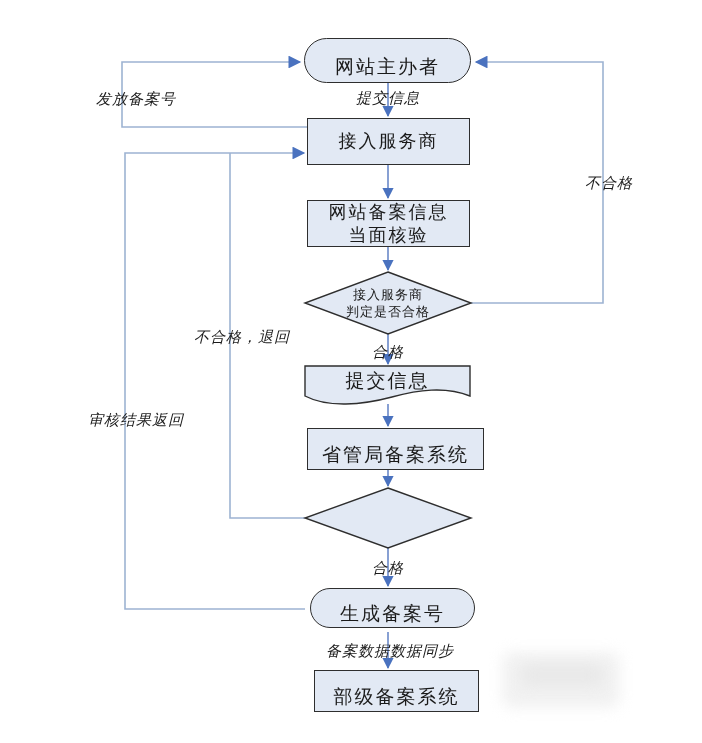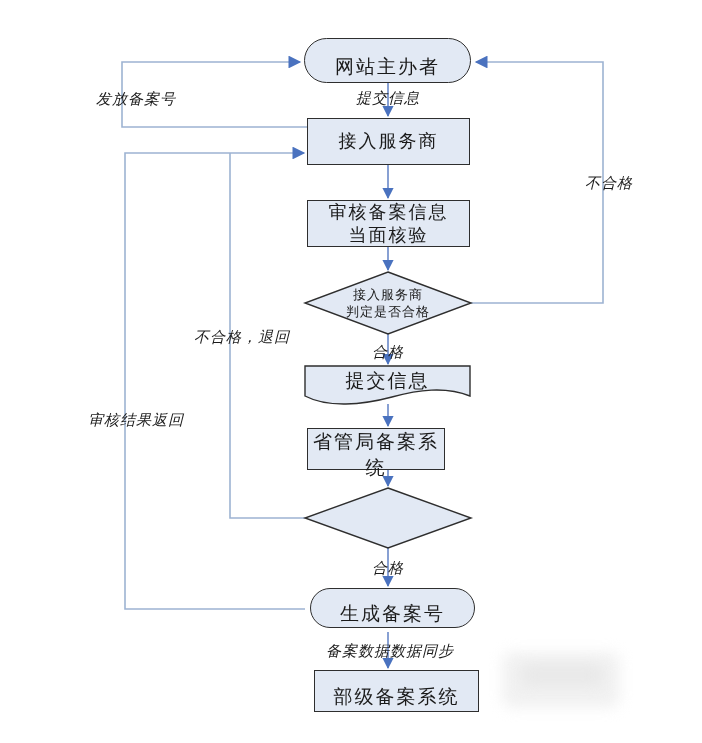--- a/index.html
+++ b/index.html
@@ -69,35 +69,35 @@
   </div>
 
   <div class="node" style="left:307px;top:118px;width:163px;height:47px">
     <div>
       <span class="two">接入服务商</span>
     </div>
   </div>
 
   <div class="node" style="left:307px;top:200px;width:163px;height:47px">
     <div>
-      <span class="two">审核备案信息</span>
+      <span class="two">网站备案信息</span>
       <span class="two">当面核验</span>
     </div>
   </div>
 
   <div class="overlay-text" style="left:315px;top:278px;width:146px;height:50px">
     <span class="dline">接入服务商</span>
     <span class="dline">判定是否合格</span>
   </div>
 
   <div class="overlay-text" style="left:305px;top:368px;width:165px;height:26px">
     <span class="doc-label">提交信息</span>
   </div>
 
-  <div class="node" style="left:307px;top:428px;width:138px;height:42px">
+  <div class="node" style="left:307px;top:428px;width:177px;height:42px">
     <span class="big">省管局备案系统</span>
   </div>
 
 
   <div class="node oval" style="left:310px;top:588px;width:165px;height:40px">
     <span class="big">生成备案号</span>
   </div>
 
   <div class="node" style="left:314px;top:670px;width:165px;height:42px">
     <span class="big">部级备案系统</span>

